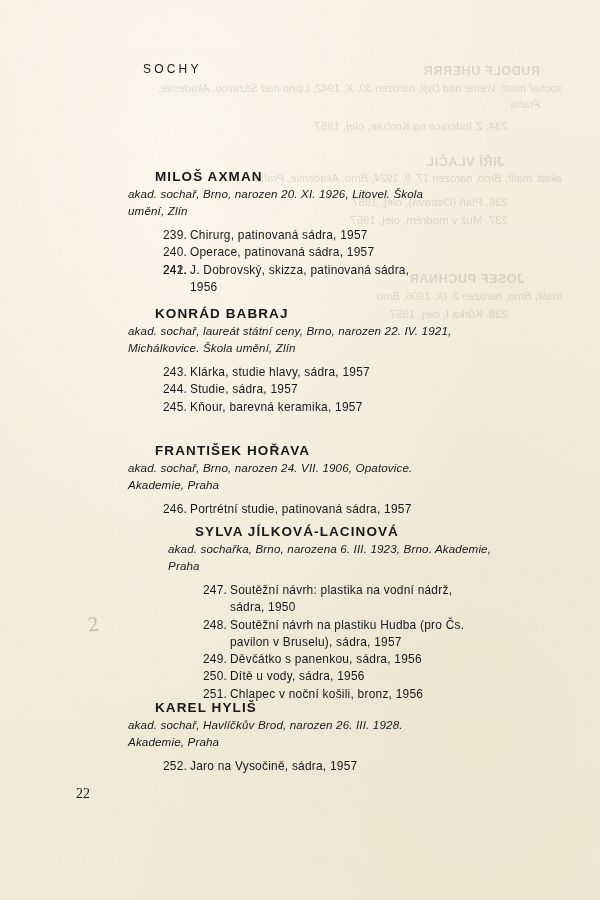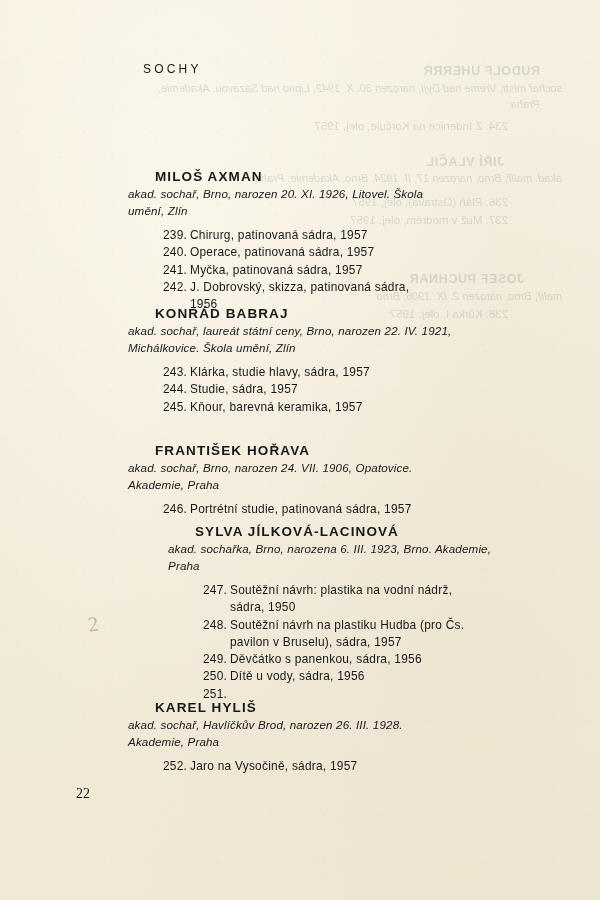--- a/index.html
+++ b/index.html
@@ -167,21 +167,21 @@
 
     <div class="section-title">SOCHY</div>
 
     <div id="artists-container">
         <div class="artist" style="top: 168px;">
           <div class="artist-name">MILOŠ AXMAN</div>
           <div class="artist-bio">akad. sochař, Brno, narozen 20. XI. 1926, Litovel. Škola umění, Zlín</div>
           <ul class="works">
             <li class="work"><span class="work-num">239.</span><span>Chirurg, patinovaná sádra, 1957</span></li>
             <li class="work"><span class="work-num">240.</span><span>Operace, patinovaná sádra, 1957</span></li>
-            <li class="work"><span class="work-num">241.</span><span>Myčka, patinovaná sádra, 1957</span></li>
+            <li class="work"><span class="work-num">241.</span></li>
             <li class="work"><span class="work-num">242.</span><span>J. Dobrovský, skizza, patinovaná sádra, 1956</span></li>
           </ul>
         </div>
         <div class="artist" style="top: 305px;">
           <div class="artist-name">KONRÁD BABRAJ</div>
           <div class="artist-bio">akad. sochař, laureát státní ceny, Brno, narozen 22. IV. 1921, Michálkovice. Škola umění, Zlín</div>
           <ul class="works">
             <li class="work"><span class="work-num">243.</span><span>Klárka, studie hlavy, sádra, 1957</span></li>
             <li class="work"><span class="work-num">244.</span><span>Studie, sádra, 1957</span></li>
             <li class="work"><span class="work-num">245.</span><span>Kňour, barevná keramika, 1957</span></li>
@@ -195,21 +195,21 @@
           </ul>
         </div>
         <div class="artist" style="top: 523px; padding-left: 40px;">
           <div class="artist-name">SYLVA JÍLKOVÁ-LACINOVÁ</div>
           <div class="artist-bio">akad. sochařka, Brno, narozena 6. III. 1923, Brno. Akademie, Praha</div>
           <ul class="works">
             <li class="work"><span class="work-num">247.</span><span>Soutěžní návrh: plastika na vodní nádrž, sádra, 1950</span></li>
             <li class="work"><span class="work-num">248.</span><span>Soutěžní návrh na plastiku Hudba (pro Čs. pavilon v Bruselu), sádra, 1957</span></li>
             <li class="work"><span class="work-num">249.</span><span>Děvčátko s panenkou, sádra, 1956</span></li>
             <li class="work"><span class="work-num">250.</span><span>Dítě u vody, sádra, 1956</span></li>
-            <li class="work"><span class="work-num">251.</span></li>
+            <li class="work"><span class="work-num">251.</span><span>Chlapec v noční košili, bronz, 1956</span></li>
           </ul>
         </div>
         <div class="artist" style="top: 699px;">
           <div class="artist-name">KAREL HYLIŠ</div>
           <div class="artist-bio">akad. sochař, Havlíčkův Brod, narozen 26. III. 1928. Akademie, Praha</div>
           <ul class="works">
             <li class="work"><span class="work-num">252.</span><span>Jaro na Vysočině, sádra, 1957</span></li>
           </ul>
         </div>
       </div>

